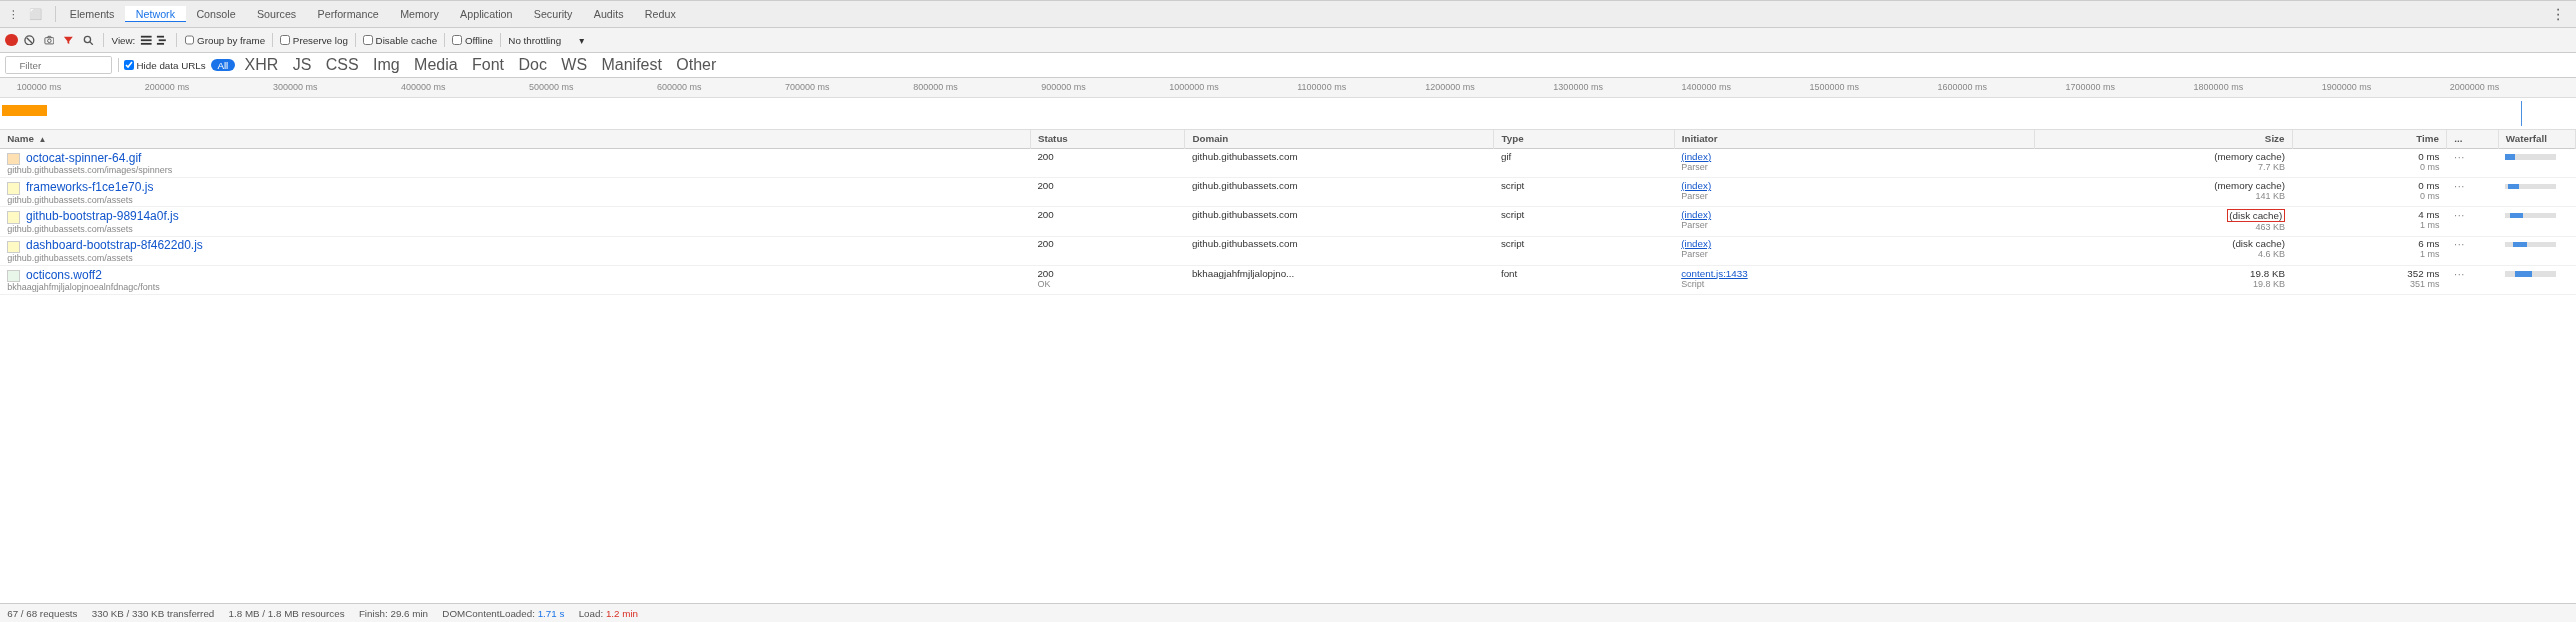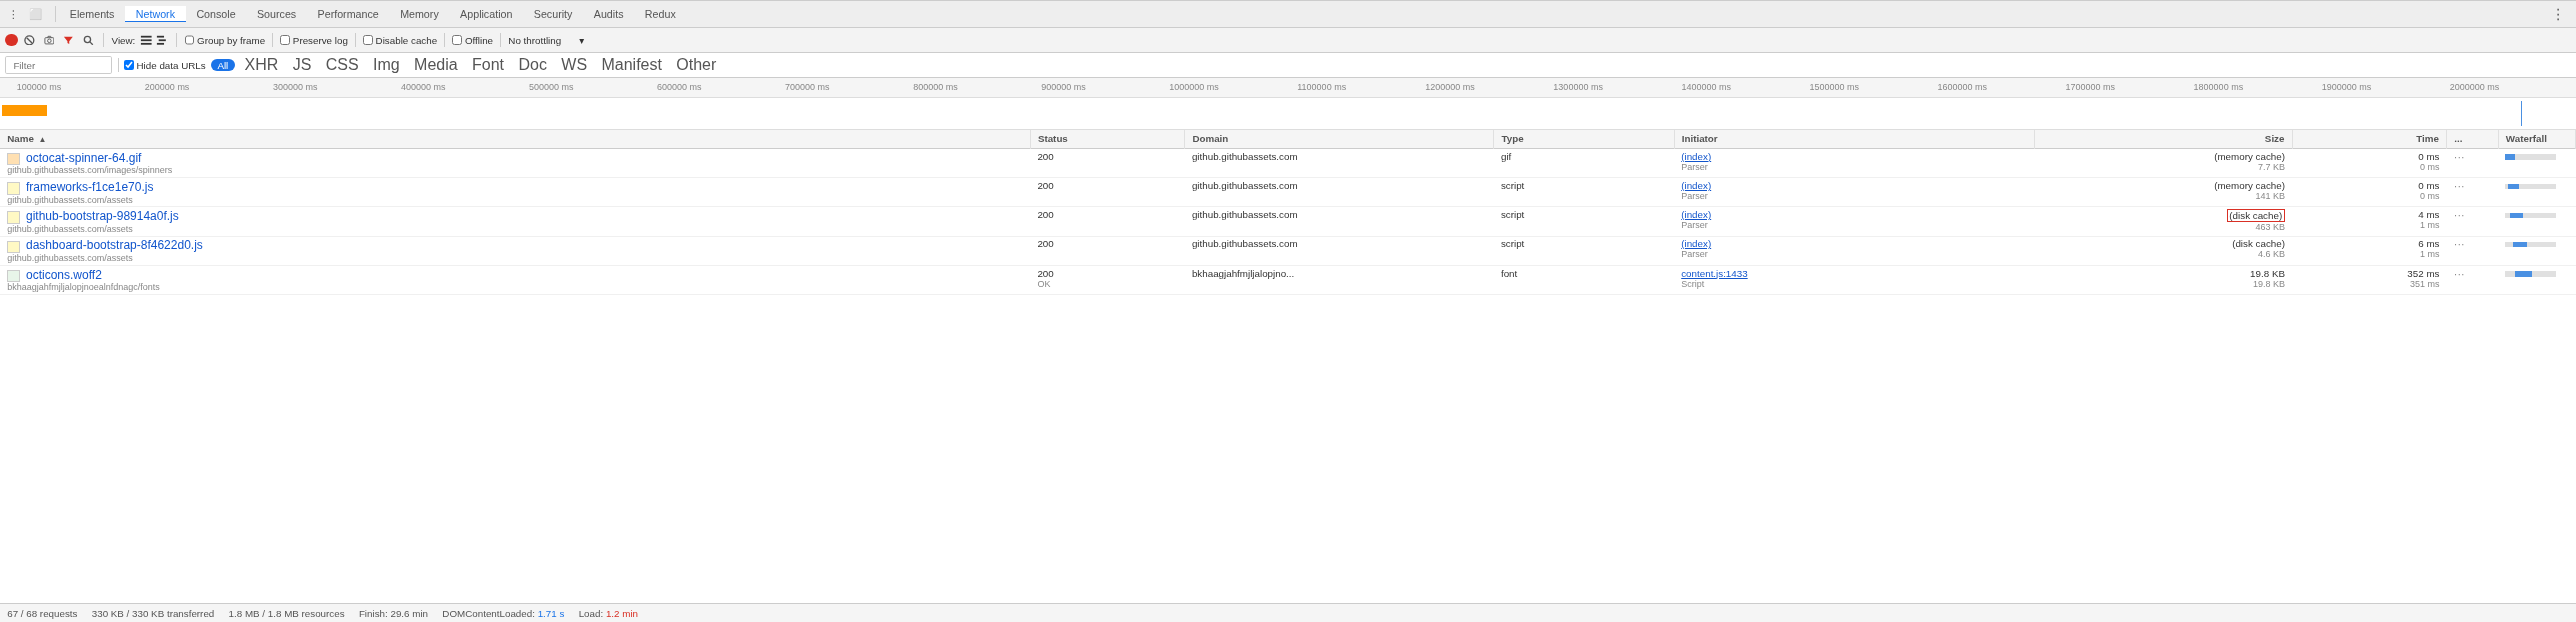--- a/index.html
+++ b/index.html
@@ -23,21 +23,21 @@
     .record-btn.stop { background: #d93025; }
     .toolbar-sep { width: 0.9px; height: 14.3px; background: #ccc; margin: 0 3.6px; }
     .toolbar-label { font-size: 9.8px; color: #333; white-space: nowrap; display: flex; align-items: center; gap: 2.7px; }
     .toolbar-checkbox { width: 9.8px; height: 9.8px; cursor: pointer; }
     .toolbar-select { font-size: 9.8px; background: #f3f3f3; border: none; cursor: pointer; display: flex; align-items: center; gap: 18px; }
     .view-icons { display: flex; gap: 1.8px; }
     .view-icon { width: 14.3px; height: 14.3px; display: flex; align-items: center; justify-content: center; cursor: pointer; }
 
     
     .filter-row { display: flex; align-items: center; background: #fff; border-bottom: 0.9px solid #ccc; height: 25px; padding: 0 5.4px; gap: 5.4px; }
-    .filter-input { height: 18px; border: 0.9px solid #ccc; border-radius: 1.8px; padding: 0 7px; font-size: 9.8px; width: 107px; }
+    .filter-input { height: 18px; border: 0.9px solid #ccc; border-radius: 1.8px; padding: 0 13px; font-size: 9.8px; width: 107px; }
     .filter-sep { width: 0.9px; height: 14.3px; background: #ccc; }
     .filter-btn { font-size: 9.8px; color: #333; cursor: pointer; background: none; border: none; padding: 1.8px 3.6px; border-radius: 1.8px; white-space: nowrap; }
     .filter-btn.active { background: #1a73e8; color: #fff; border-radius: 9px; padding: 0.9px 6.3px; }
     .filter-type-btn { font-size: 16px; color: #555; cursor: pointer; background: none; border: none; padding: 1.8px 4.5px; border-radius: 1.8px; white-space: nowrap; }
 
     
     .timeline-header { height: 19.7px; background: #f5f5f5; border-bottom: 0.9px solid #ddd; display: flex; align-items: center; overflow: hidden; position: relative; }
     .timeline-ticks { display: flex; align-items: center; width: 100%; padding-left: 15px; }
     .timeline-tick { font-size: 9px; color: #888; flex: 1; white-space: nowrap; padding-left: 1.8px; }
 

